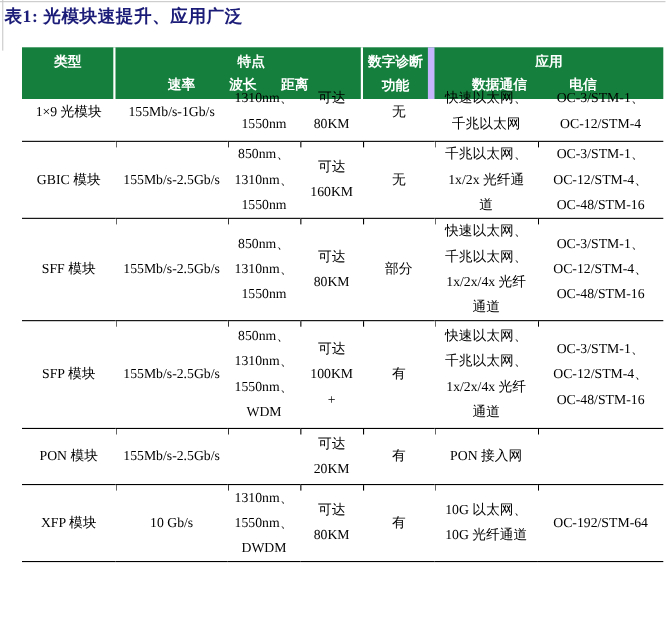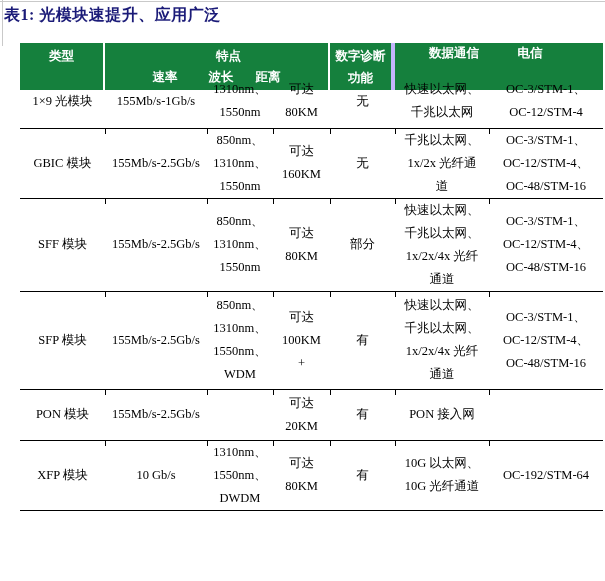--- a/index.html
+++ b/index.html
@@ -18,21 +18,21 @@
   }
 
   
   .hdr{
     position:absolute;left:20px;top:28px;width:583px;height:47px;
     display:flex;background:#15803d;color:#fff;font-weight:bold;font-size:12.5px;margin-top:15px;
   }
   .hg{position:relative;box-sizing:border-box;height:47px;}
   .hg1{width:85px;border-right:2px solid #fff;}
   .hg2{width:225px;border-right:2px solid #fff;padding-left:24px;}
-  .hg3{width:65px;border-right:4px solid #c4b5fd;}
+  .hg3{width:65px;border-right:6px solid #c4b5fd;}
   .hg4{width:208px;}
   .hl1{height:24px;line-height:26px;text-align:center;}
   .hl2{position:relative;height:23px;line-height:21px;}
   .sub{position:absolute;top:0;transform:translateX(-50%);white-space:nowrap;}
   .s-rate{left:36px;}
   .s-wave{left:92px;}
   .s-dist{left:139px;}
   .s-datacom{left:59px;text-align:right;}
   .s-telecom{left:135px;}
   .ddm{
@@ -81,20 +81,21 @@
       <span class="sub s-rate">速率</span>
       <span class="sub s-wave">波长</span>
       <span class="sub s-dist">距离</span>
     </div>
   </div>
   <div class="hg hg3">
     <div class="ddm">数字诊断
 功能</div>
   </div>
   <div class="hg hg4">
+    <div class="hl1"><span>应用</span></div>
     <div class="hl2">
       <span class="sub s-datacom">数据通信</span>
       <span class="sub s-telecom">电信</span>
     </div>
   </div>
 </div>
 
 <table class="body">
   <colgroup>
     <col style="width:85px">

